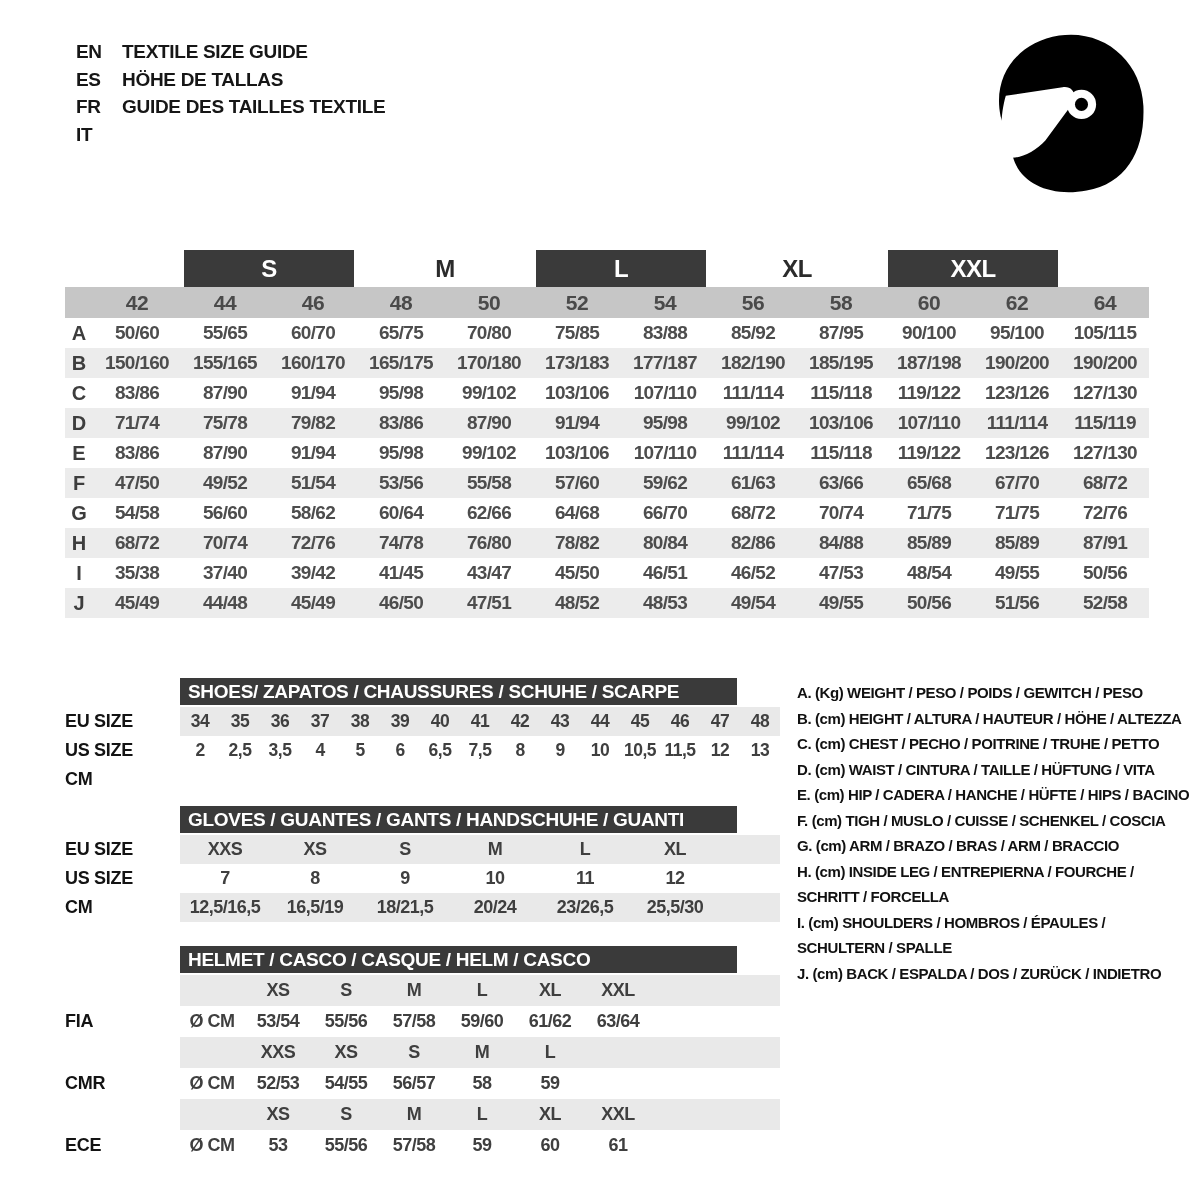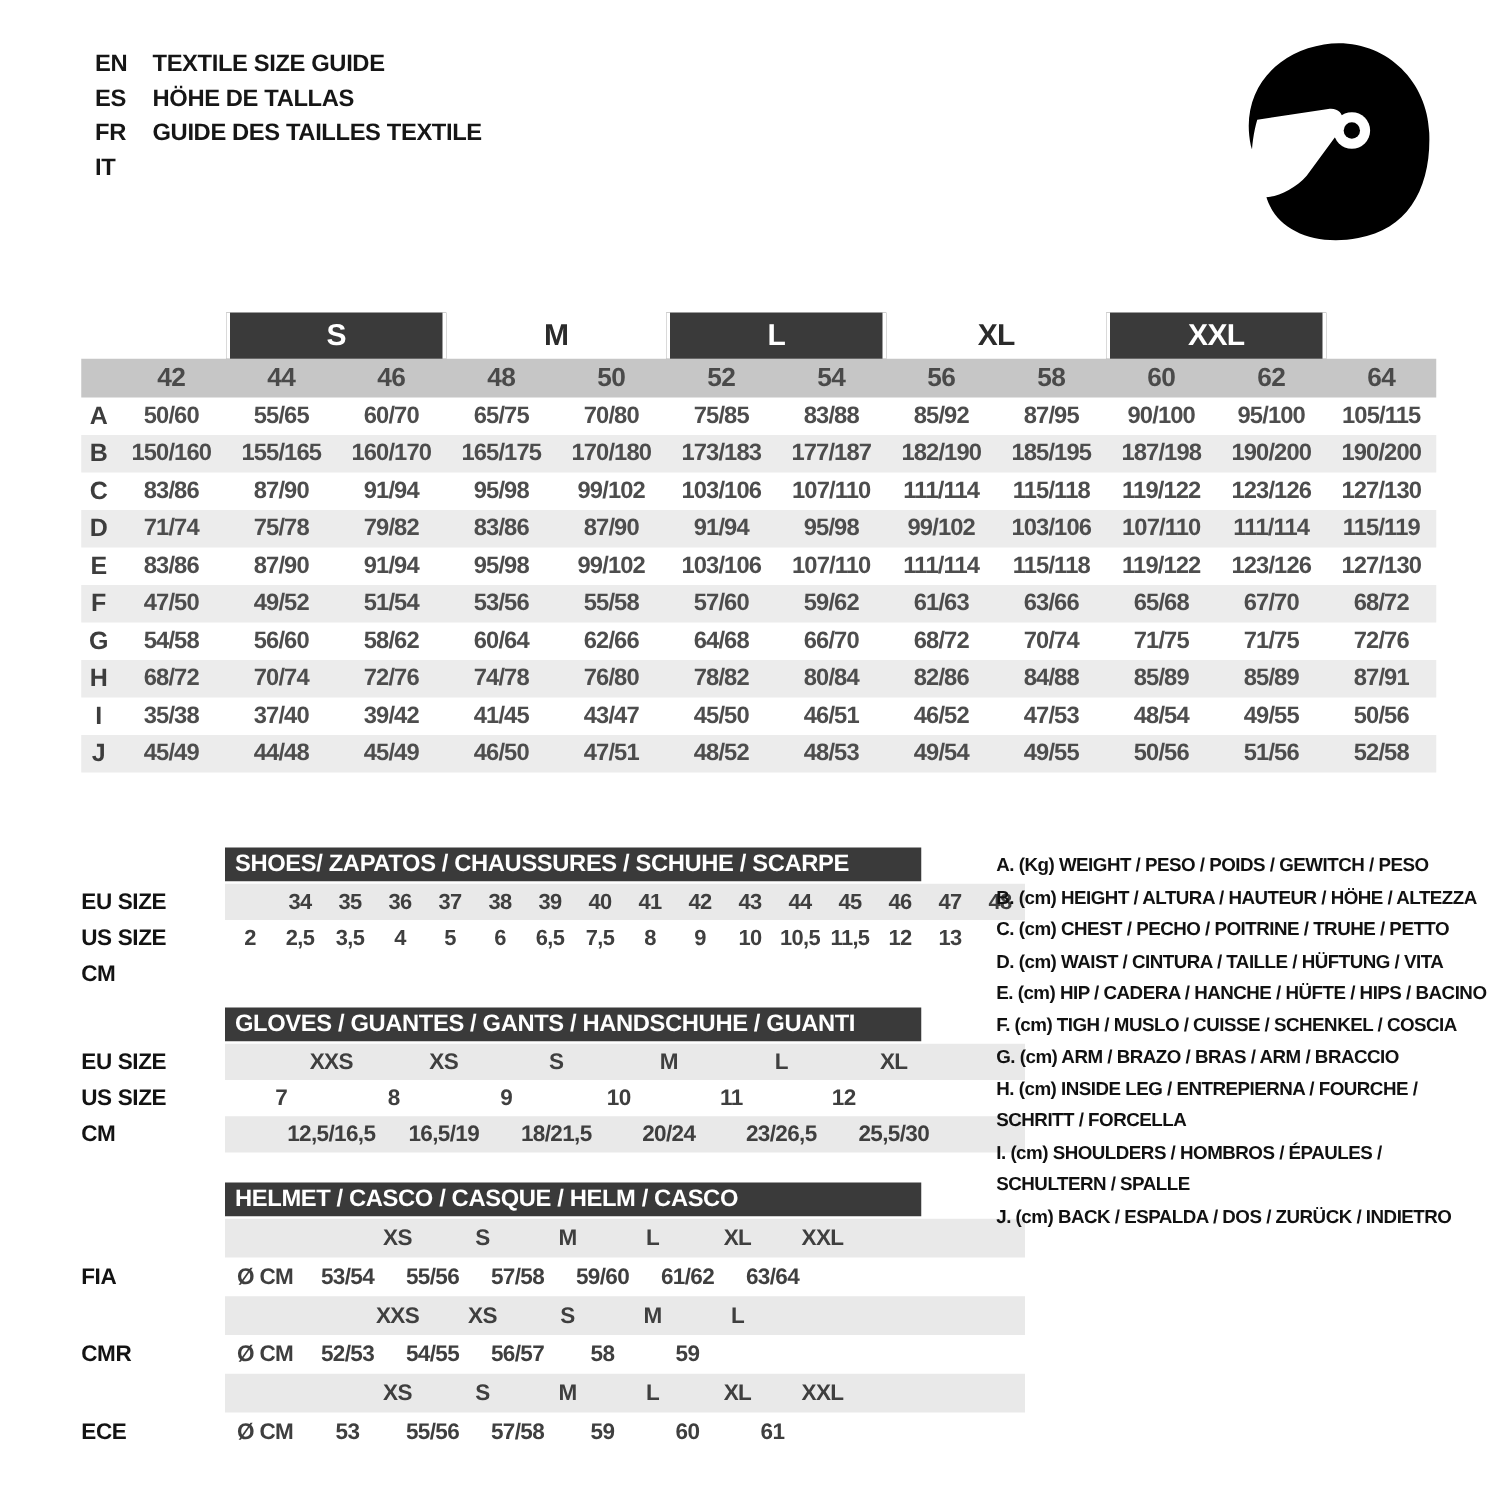--- a/index.html
+++ b/index.html
@@ -30,21 +30,21 @@
   .letter-cell{width:28px;flex:0 0 28px;text-align:center;color:#3d3d3d;font-size:20px;letter-spacing:0;}
   .val-cell{width:88px;flex:0 0 88px;text-align:center;}
 
   
   .lower-left{position:absolute;left:65px;top:678px;width:716px;}
   .bar-title{margin-left:115px;width:549px;background:#3a3a3a;color:#ffffff;font-size:19px;
     height:27px;line-height:27px;padding-left:8px;letter-spacing:-0.3px;margin-bottom:2px;}
   .sub-row{display:flex;height:29px;line-height:29px;font-size:18px;color:#3f3f3f;letter-spacing:-0.5px;}
   .row-label{width:115px;flex:0 0 115px;color:#131313;letter-spacing:-0.3px;}
   .data-band{display:flex;width:600px;flex:0 0 600px;}
-  .data-band.band{background:#e9e9e9;padding-left:40px;}
+  .data-band.band{background:#e9e9e9;}
   .sc{width:40px;flex:0 0 40px;text-align:center;font-size:17.5px;}
   .gc{width:90px;flex:0 0 90px;text-align:center;}
   .hc{width:68px;flex:0 0 68px;text-align:center;}
   .unit-cell{width:64px;flex:0 0 64px;text-align:center;}
   .shoes-block{margin-bottom:12px;}
   .gloves-block{margin-bottom:24px;}
   .helmet-block .sub-row{height:31px;line-height:31px;}
 
   
   .legend{position:absolute;left:797px;top:680px;width:385px;font-size:15px;line-height:25.5px;

